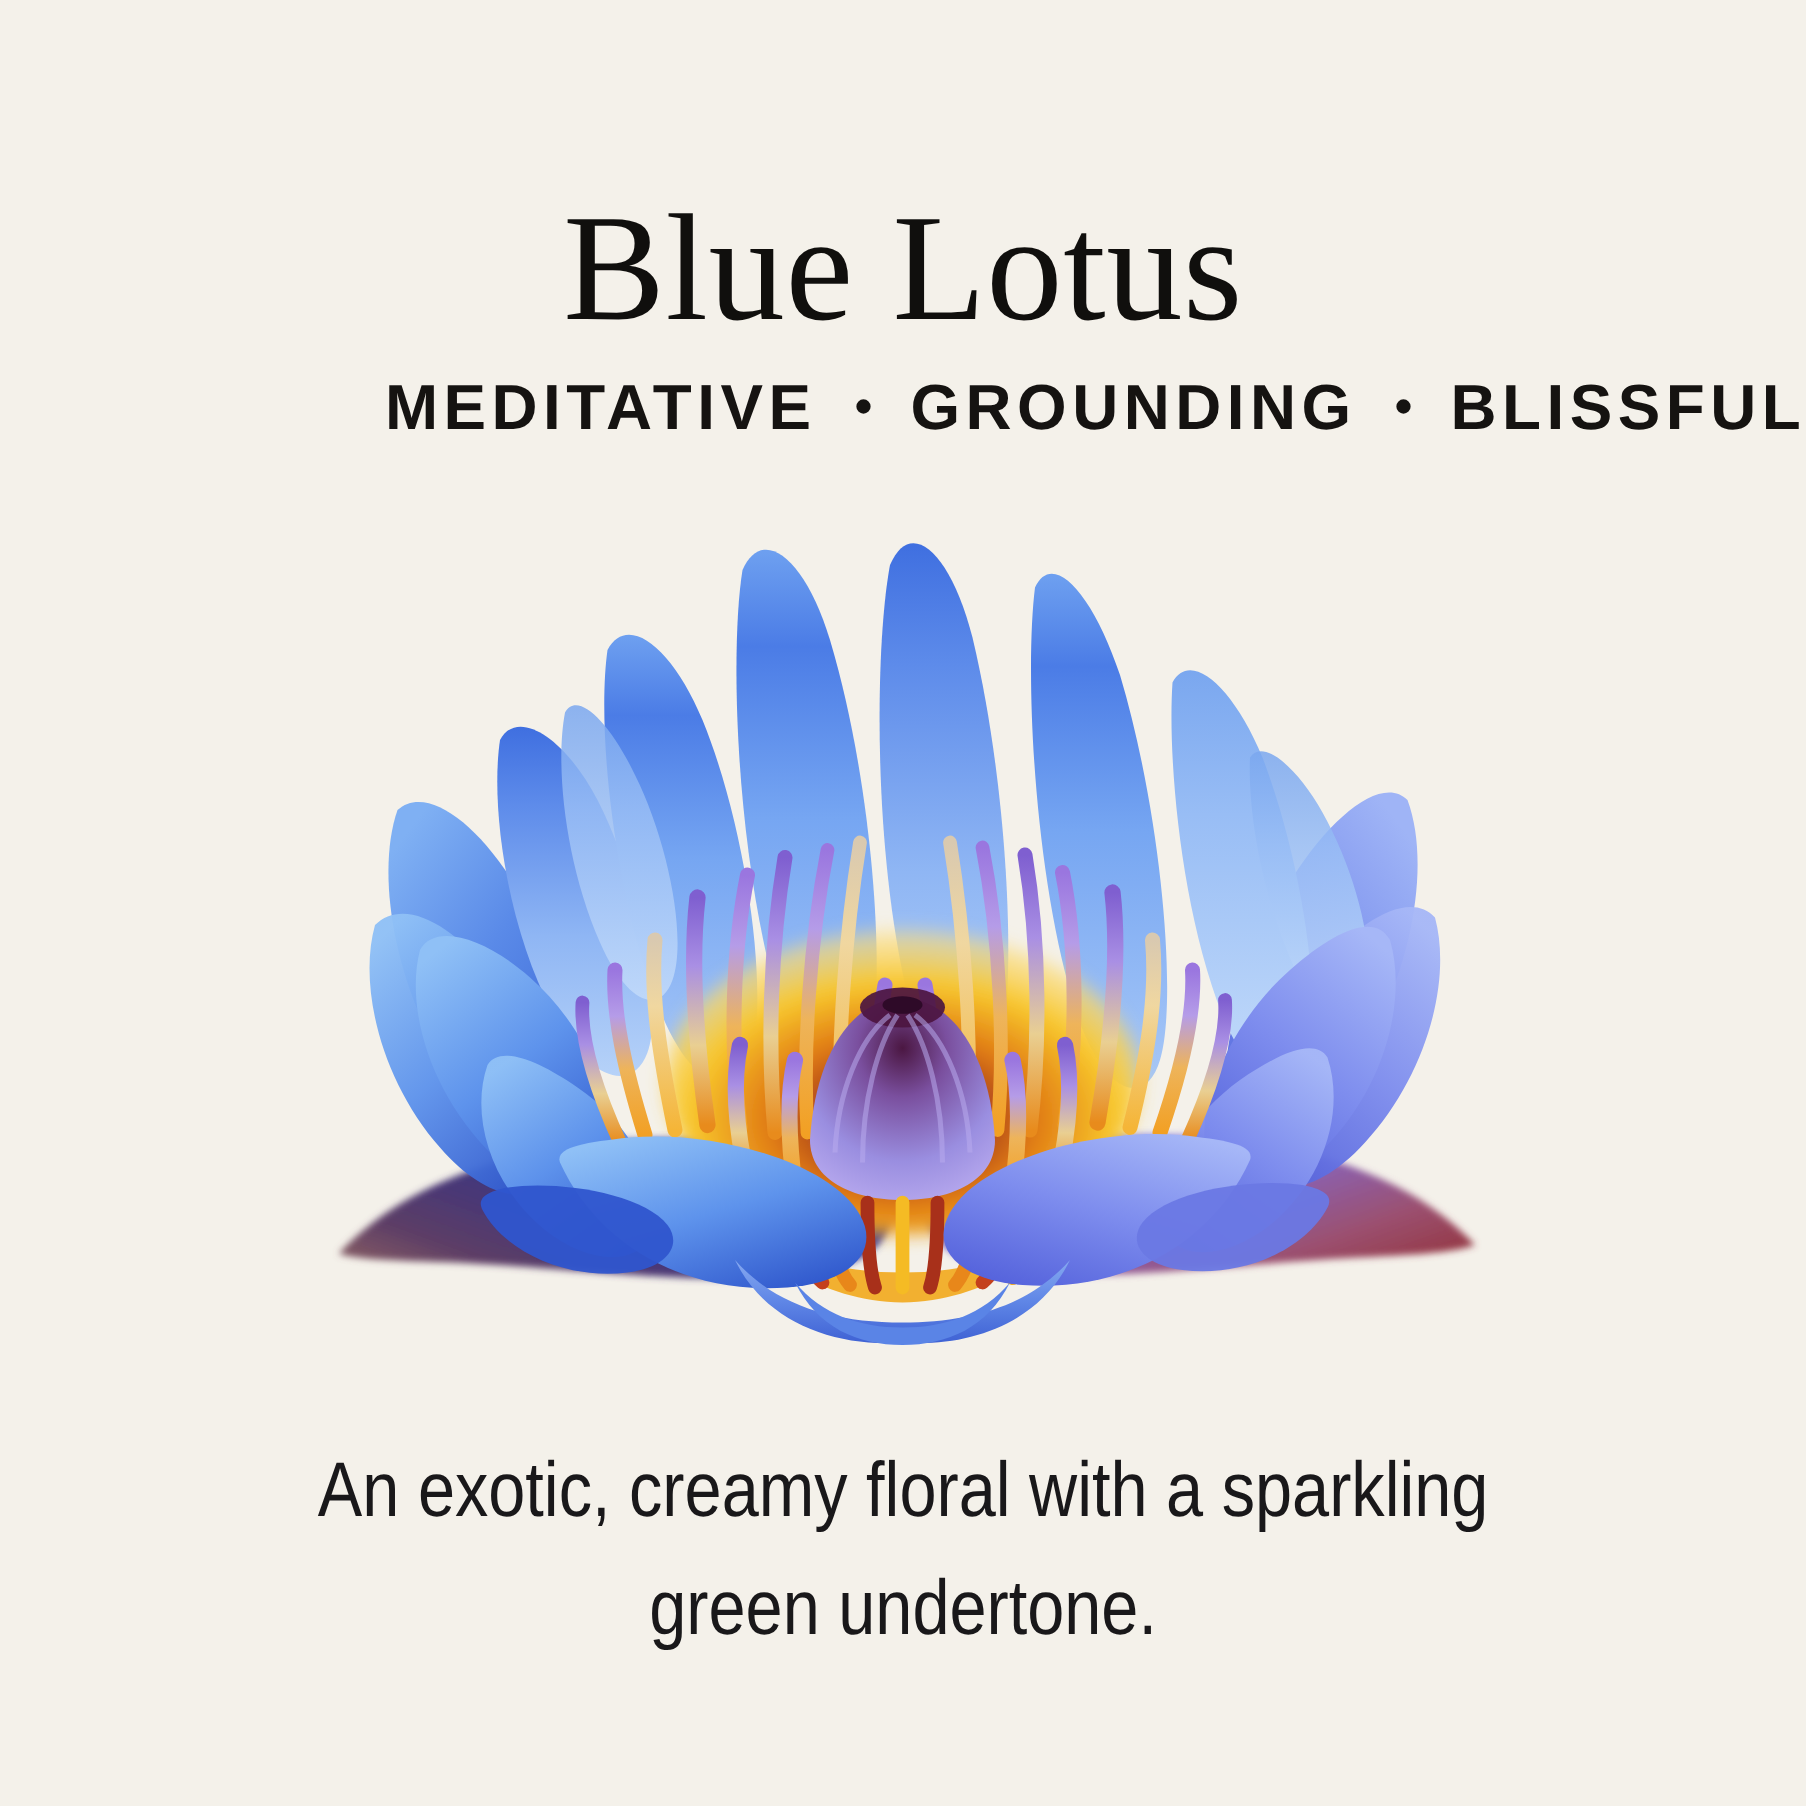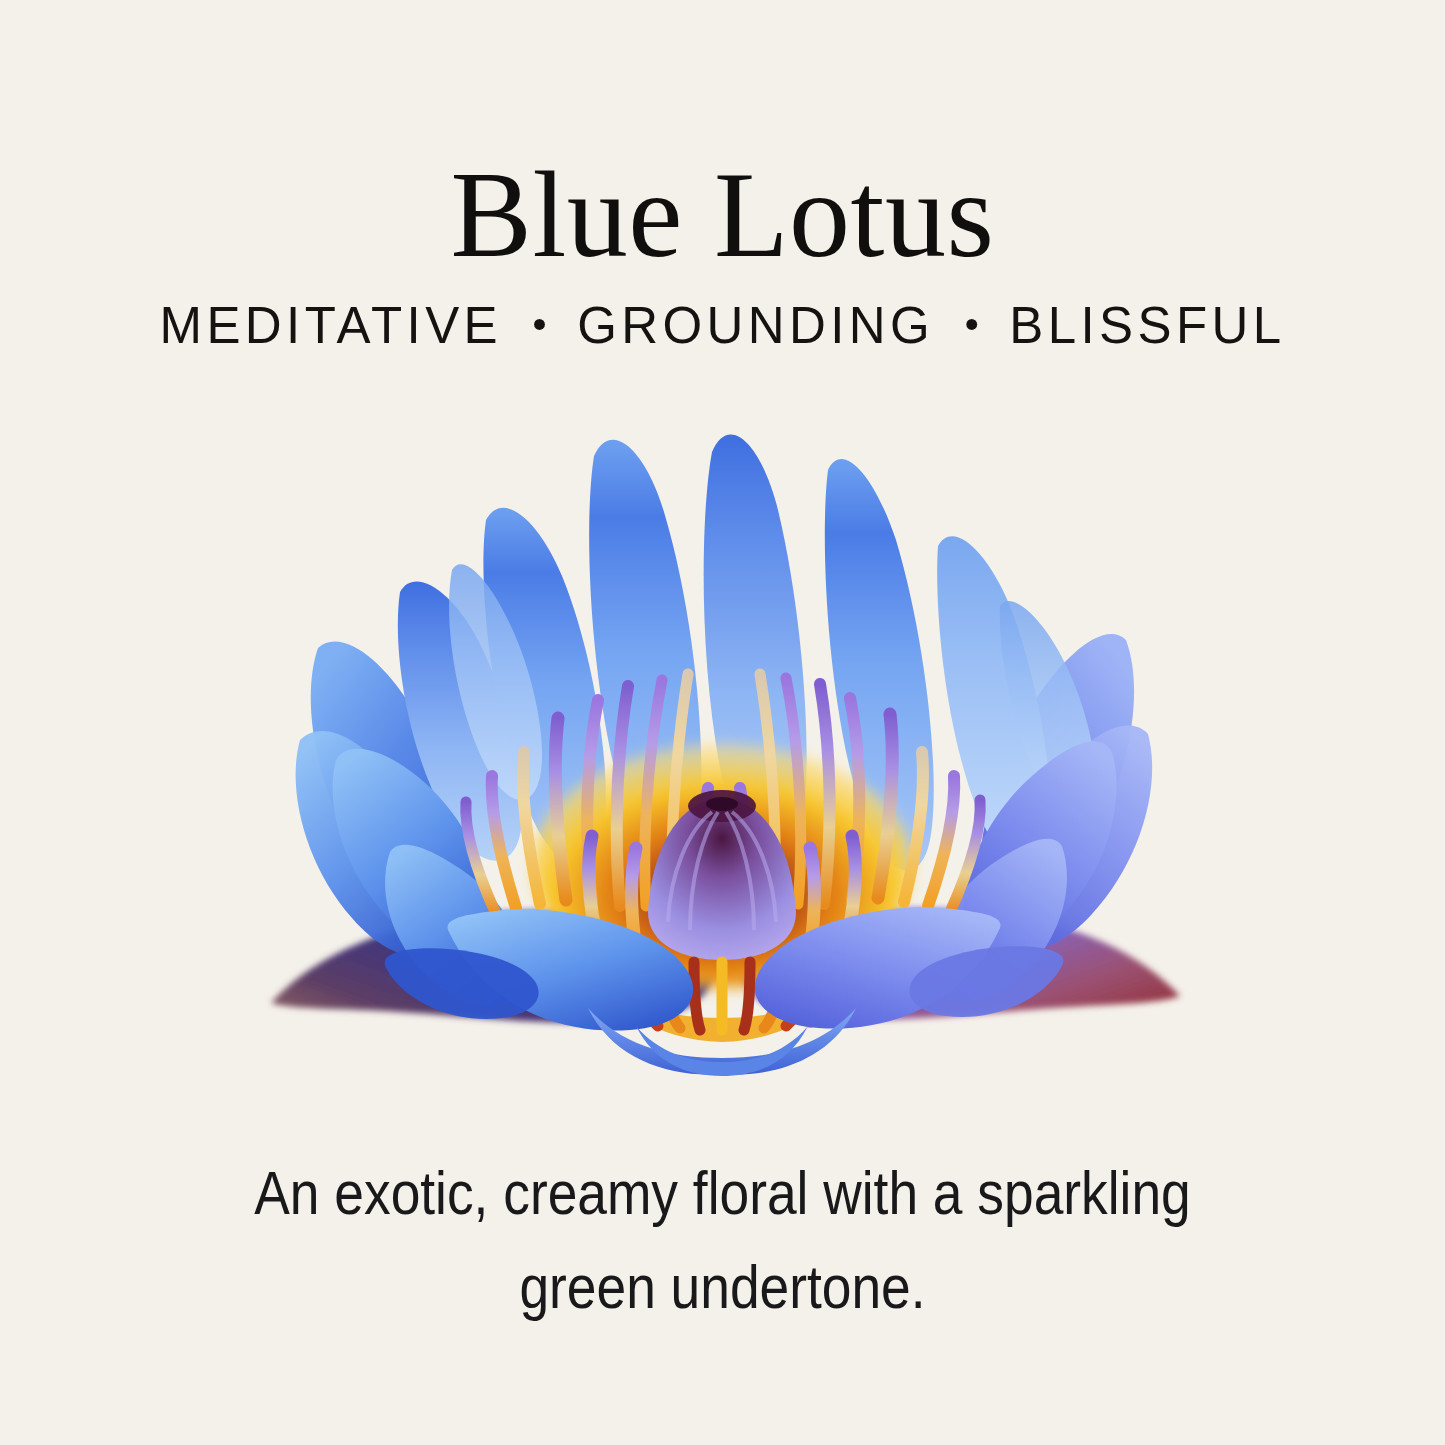--- a/index.html
+++ b/index.html
@@ -34,24 +34,24 @@
     font-weight: 400;
     color: #100f0d;
     letter-spacing: 0.5px;
     margin-top: 26px;
   }
   #subtitle {
     position: absolute;
     left: 0;
     top: 296px;
     width: 1445px;
-    text-align: center;
+    text-align: right;
     font-family: "Liberation Sans", "DejaVu Sans", sans-serif;
     font-size: 51px;
-    font-weight: 400;
+    font-weight: 700;
     color: #151311;
     letter-spacing: 4.4px;
     white-space: nowrap;
   }
   #subtitle .sep {
     display: inline-block;
     padding: 0 12px;
     position: relative;
     top: -5px;
     font-size: 40px;

